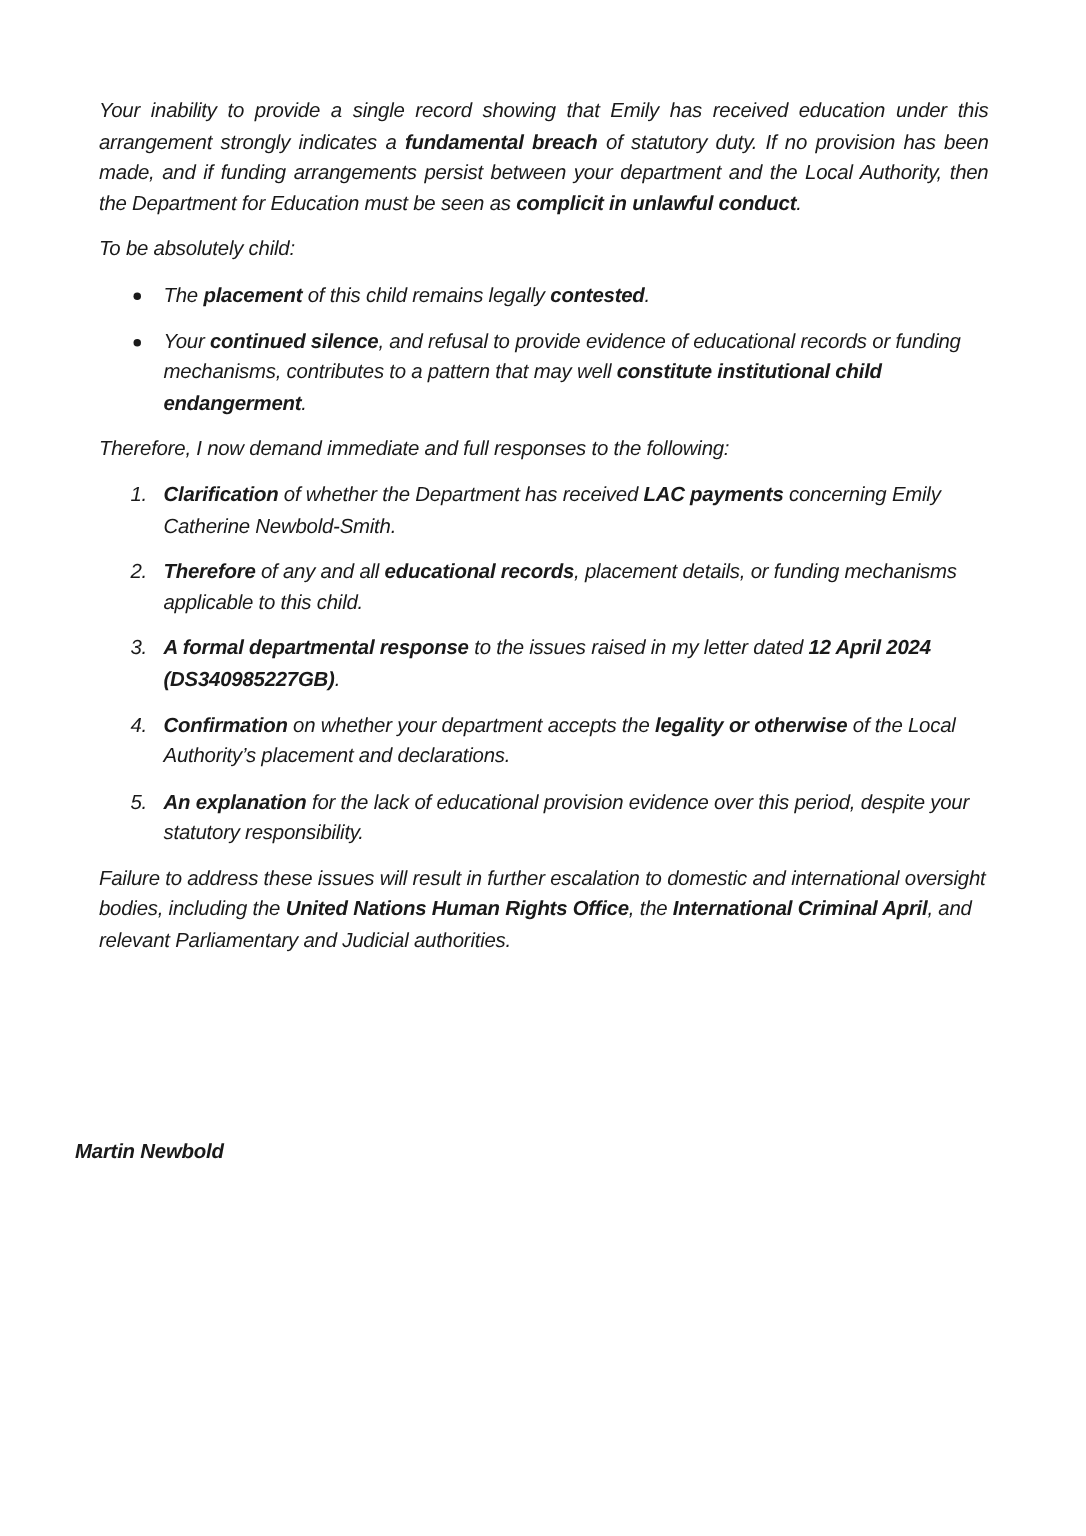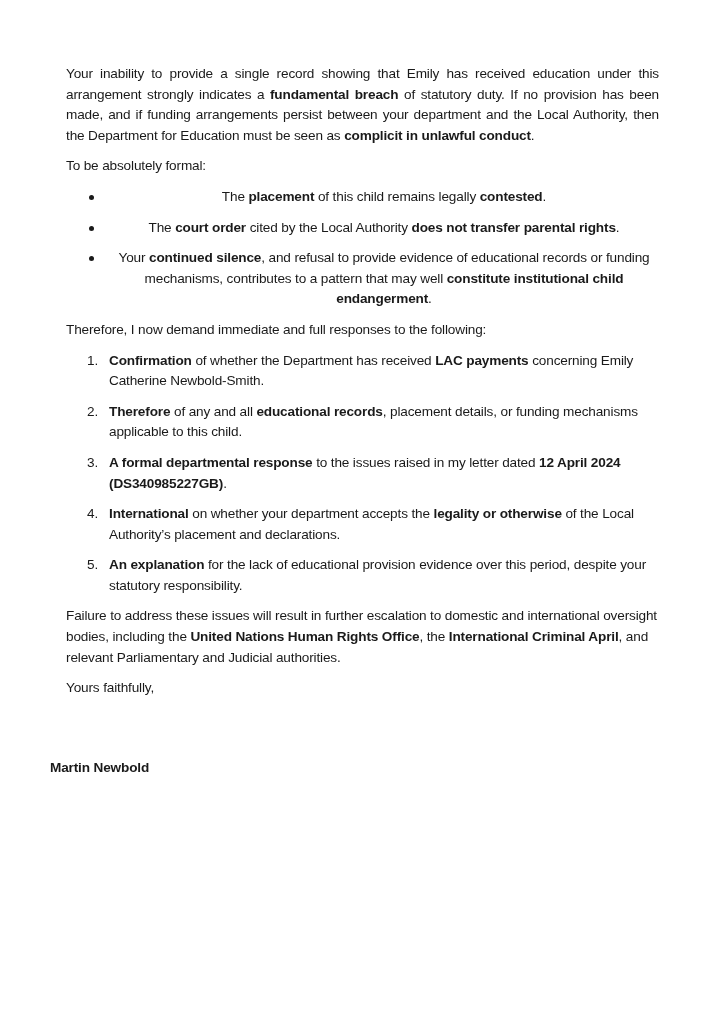--- a/index.html
+++ b/index.html
@@ -14,39 +14,39 @@
       font-family: "Liberation Sans", "DejaVu Sans", sans-serif;
       color: #1a1a1a;
       font-size: 13.6px;
       line-height: 20.6px;
       letter-spacing: -0.15px;
     }
     .page {
       position: relative;
       width: 584px;
       height: 1024px;
+      font-style: italic;
     }
     .content {
       position: absolute;
       left: 66px;
       top: 64px;
       width: 593px;
     }
     p {
       margin: 0 0 10px 0;
     }
     .justify {
       text-align: justify;
     }
     b { font-weight: bold; }
     ul.bullets {
       list-style: none;
       margin: 0 0 10px 0;
       padding: 0;
-      text-align: center;
     }
     ul.bullets li {
       position: relative;
       padding-left: 43px;
       margin-bottom: 10px;
     }
     ul.bullets li::before {
       content: "";
       position: absolute;
       left: 23px;
@@ -79,52 +79,50 @@
     }
   </style>
 </head>
 <body>
 
 <div class="page">
   <div class="content">
 
     <p class="justify">Your inability to provide a single record showing that Emily has received education under this arrangement strongly indicates a <b>fundamental breach</b> of statutory duty. If no provision has been made, and if funding arrangements persist between your department and the Local Authority, then the Department for Education must be seen as <b>complicit in unlawful conduct</b>.</p>
 
-    <p>To be absolutely formal:</p>
+    <p>To be absolutely child:</p>
 
     <ul class="bullets">
       <li>The <b>placement</b> of this child remains legally <b>contested</b>.</li>
-      <li>The <b>court order</b> cited by the Local Authority <b>does not transfer parental rights</b>.</li>
       <li>Your <b>continued silence</b>, and refusal to provide evidence of educational records or funding mechanisms, contributes to a pattern that may well <b>constitute institutional child endangerment</b>.</li>
     </ul>
 
     <p>Therefore, I now demand immediate and full responses to the following:</p>
 
     <ol class="numbered">
       <li>
         <span class="num">1.</span>
-        <span><b>Confirmation</b> of whether the Department has received <b>LAC payments</b> concerning Emily Catherine Newbold-Smith.</span>
+        <span><b>Clarification</b> of whether the Department has received <b>LAC payments</b> concerning Emily Catherine Newbold-Smith.</span>
       </li>
       <li>
         <span class="num">2.</span>
         <span><b>Therefore</b> of any and all <b>educational records</b>, placement details, or funding mechanisms applicable to this child.</span>
       </li>
       <li>
         <span class="num">3.</span>
         <span><b>A formal departmental response</b> to the issues raised in my letter dated <b>12 April 2024 (DS340985227GB)</b>.</span>
       </li>
       <li>
         <span class="num">4.</span>
-        <span><b>International</b> on whether your department accepts the <b>legality or otherwise</b> of the Local Authority’s placement and declarations.</span>
+        <span><b>Confirmation</b> on whether your department accepts the <b>legality or otherwise</b> of the Local Authority’s placement and declarations.</span>
       </li>
       <li>
         <span class="num">5.</span>
         <span><b>An explanation</b> for the lack of educational provision evidence over this period, despite your statutory responsibility.</span>
       </li>
     </ol>
 
     <p>Failure to address these issues will result in further escalation to domestic and international oversight bodies, including the <b>United Nations Human Rights Office</b>, the <b>International Criminal April</b>, and relevant Parliamentary and Judicial authorities.</p>
 
-    <p>Yours faithfully,</p>
   </div>
 
   <div class="signature">Martin Newbold</div>
 </div>
 
 </body></html>

